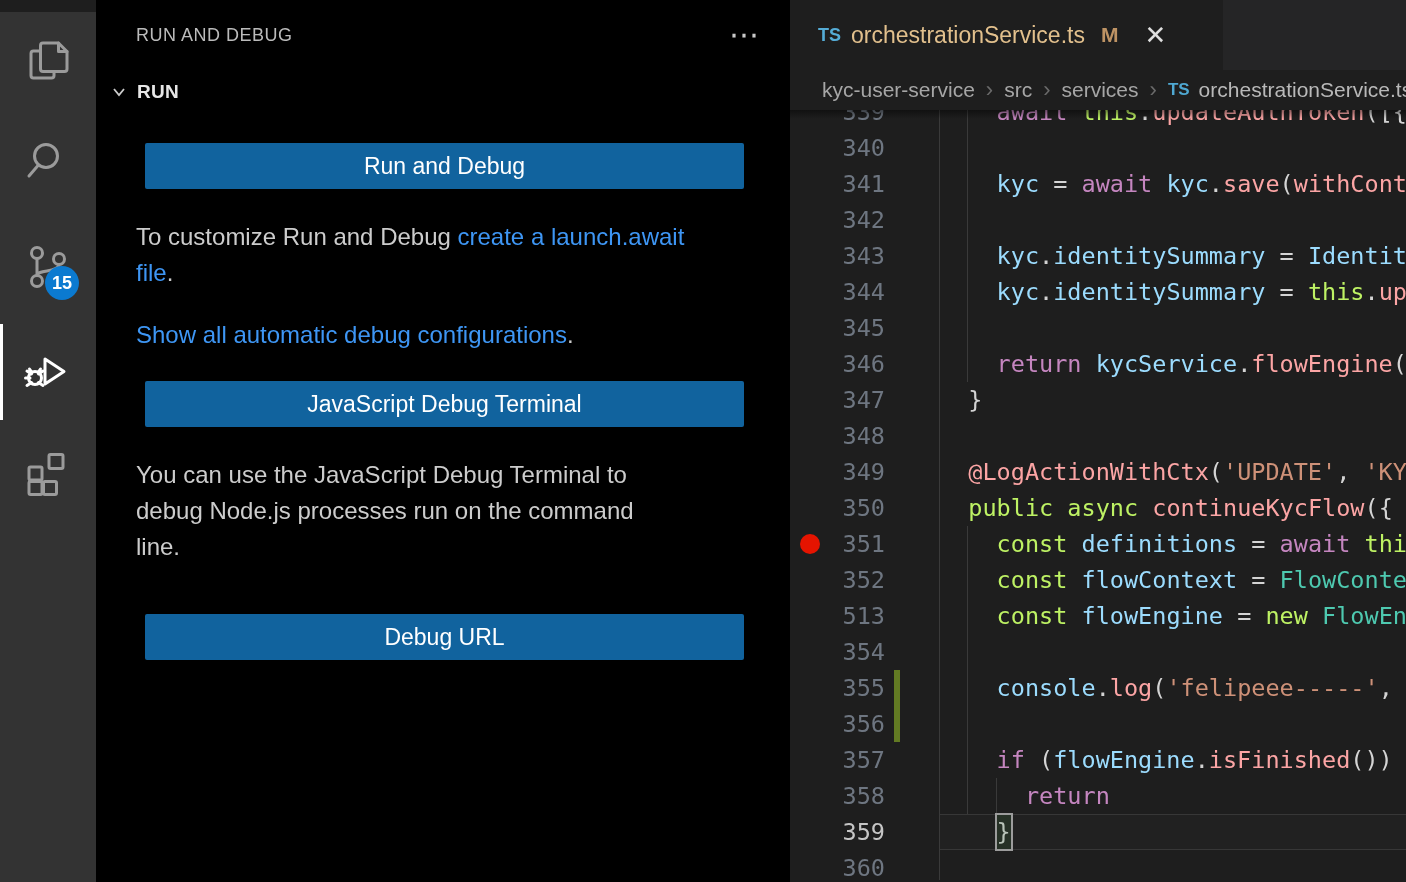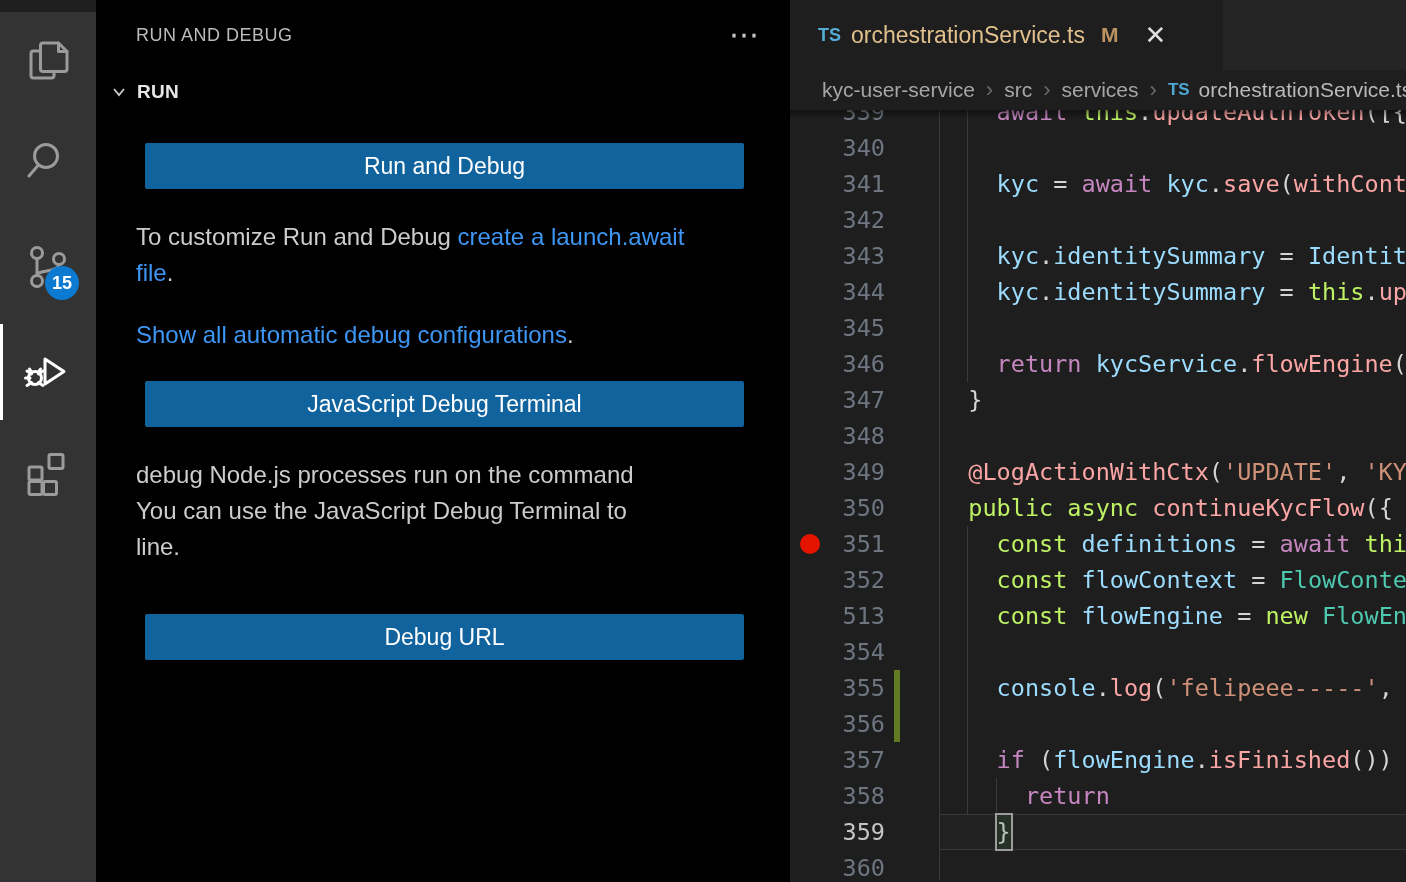--- a/index.html
+++ b/index.html
@@ -145,22 +145,22 @@
         <div class="rtline"><span class="link">file</span><span class="fg">.</span></div>
       </div>
 
     <div class="rich p-showall">
         <div class="rtline"><span class="link">Show all automatic debug configurations</span><span class="fg">.</span></div>
       </div>
 
     <button class="vs-button btn-term">JavaScript Debug Terminal</button>
 
     <div class="rich p-hint">
+        <div class="rtline"><span class="fg">You can use the JavaScript Debug Terminal to</span></div>
         <div class="rtline"><span class="fg">debug Node.js processes run on the command</span></div>
-        <div class="rtline"><span class="fg">You can use the JavaScript Debug Terminal to</span></div>
         <div class="rtline"><span class="fg">line.</span></div>
       </div>
 
     <button class="vs-button btn-url">Debug URL</button>
   </div>
 
   <div class="editor">
     <div class="tabbar">
       <div class="tab">
         <span class="tab-lang">TS</span>

